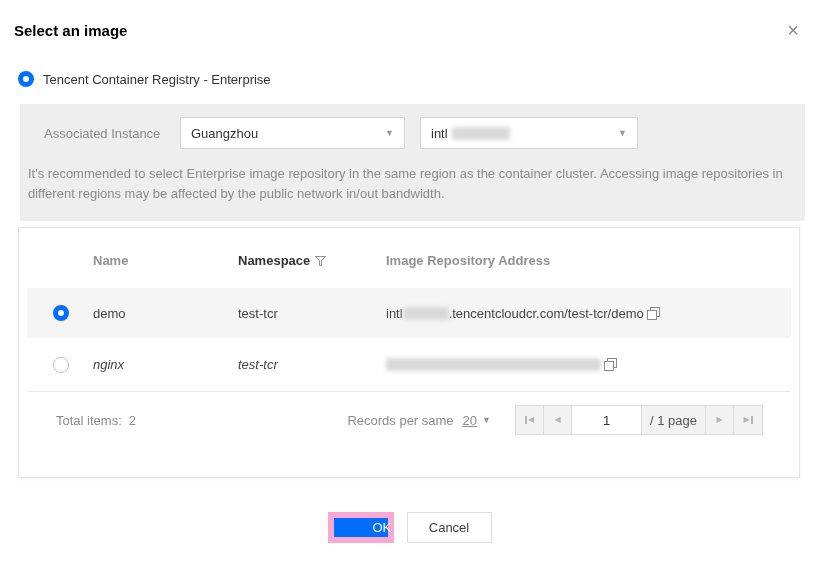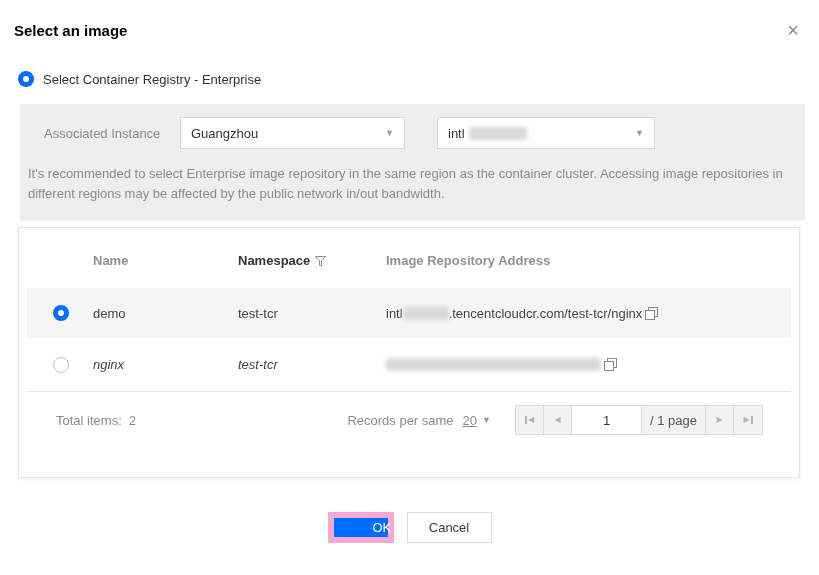--- a/index.html
+++ b/index.html
@@ -35,21 +35,21 @@
     margin:17px 0 0 20px; width:785px; background:#eeeeee;
     padding:13px 12px 17px 4px;
   }
   .instance-row { display:flex; align-items:center; }
   .instance-label { color:#8b8b8b; width:136px; flex:none;margin-left:20px; }
   .select-box {
     height:32px; background:#fff; border:1px solid #d5d5d5;
     display:flex; align-items:center; justify-content:space-between;
     padding:0 10px; cursor:pointer;
   }
-  .select-region { width:225px; margin-right:32px; }
+  .select-region { width:225px; margin-right:15px; }
   .select-instance { width:218px; }
   .select-value { color:#333; display:flex; align-items:center; gap:4px; }
   .caret { font-size:9px; color:#979797; flex:none; }
   .notice { color:#8b8b8b; line-height:20px; margin-top:15px; padding-left:4px; }
 
   
   .blur {
     display:inline-block; height:13px; background:#d9d9d9;
     filter:blur(2px); border-radius:2px; vertical-align:middle;
   }
@@ -115,21 +115,21 @@
 <div class="dialog">
 
   <div class="dlg-header">
     <div class="dlg-title">Select an image</div>
     <div class="close-btn">×</div>
   </div>
 
   <div class="radio-row">
     <div class="radio-option">
       <span class="radio-circle checked"></span>
-      <span class="radio-label">Select Container Registry - Enterprise</span>
+      <span class="radio-label">Tencent Container Registry - Enterprise</span>
     </div>
   </div>
 
   <div class="gray-band">
     <div class="instance-row">
       <span class="instance-label">Associated Instance</span>
       <div class="select-box select-region">
         <span class="select-value">Guangzhou</span>
         <span class="caret">▼</span>
       </div>
@@ -160,21 +160,21 @@
 
     <div class="tr selected">
       <span class="cell-radio">
         <span class="radio-circle checked"></span>
       </span>
       <span class="cell-name">demo</span>
       <span class="cell-ns">test-tcr</span>
       <span class="cell-addr">
         <span>intl</span>
         <span class="blur" style="width:46px;"></span>
-        <span>.tencentcloudcr.com/test-tcr/nginx</span>
+        <span>.tencentcloudcr.com/test-tcr/demo</span>
         <span class="copy-icon">
           <svg width="13" height="13" viewBox="0 0 13 13">
               <rect x="3.5" y="0.5" width="9" height="9" fill="none" stroke="#8a8a8a"></rect>
               <rect x="0.5" y="3.5" width="9" height="9" fill="#fff" stroke="#8a8a8a"></rect>
             </svg>
         </span>
       </span>
     </div>
 
     <div class="tr bordered">

